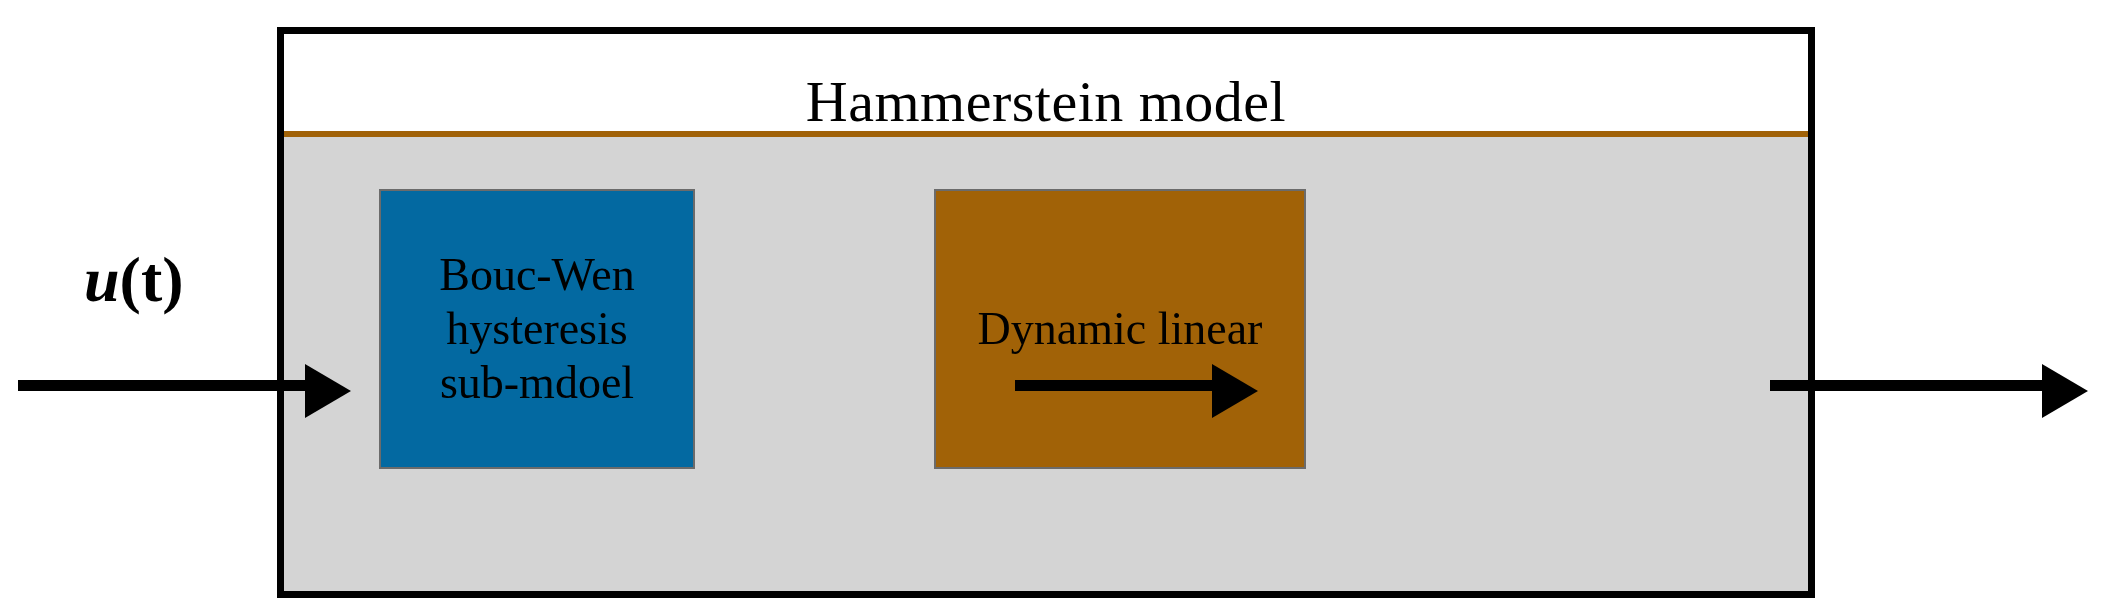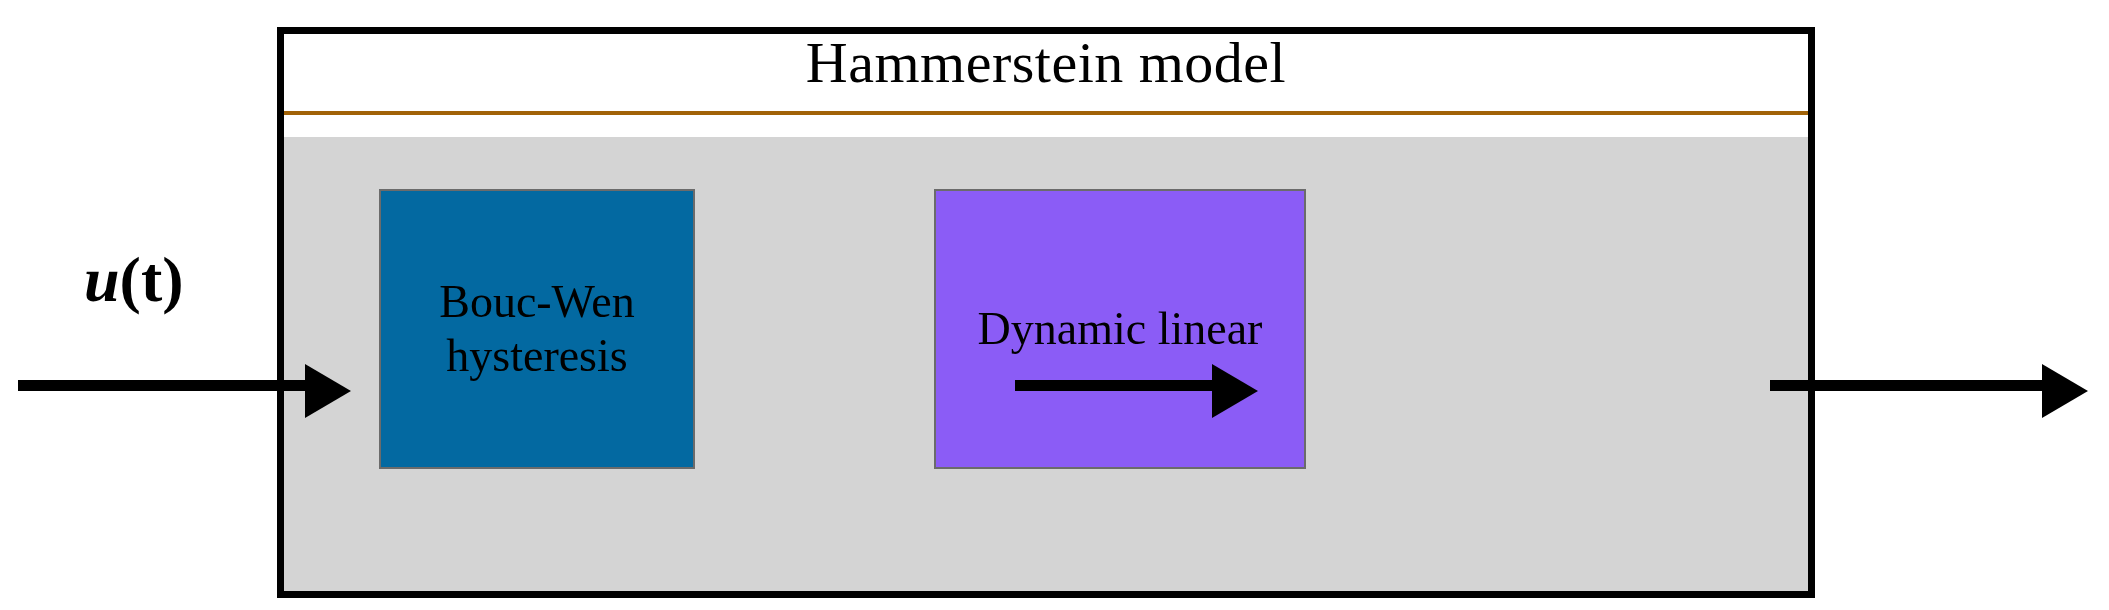--- a/index.html
+++ b/index.html
@@ -33,26 +33,26 @@
     border: 7px solid #000000;
     box-sizing: border-box;
     background: #ffffff;
   }
 
   .title-band {
     position: absolute;
     left: 0;
     top: 0;
     right: 0;
-    height: 81px;
+    height: 103px;
     display: flex;
-    align-items: flex-start;
+    align-items: flex-end;
     justify-content: center;
     background: #ffffff;
-    border-bottom: 4px solid #a16207;
+    border-bottom: 6px solid #a16207;
     box-sizing: border-box;
   }
   .title-band .title-text {
     font-size: 58px;
     line-height: 1;
     letter-spacing: 0.5px;
     white-space: nowrap;
   }
 
   .gray-area {
@@ -86,21 +86,21 @@
     width: 316px;
     height: 280px;
     background: #0369a1;
   }
 
   .box-dynamic-linear {
     left: 650px;
     top: 52px;
     width: 372px;
     height: 280px;
-    background: #8b5cf6;
+    background: #a16207;
   }
 
   
   .signal-line {
     position: absolute;
     height: 11px;
     background: #000000;
   }
   .arrow-head {
     position: absolute;
@@ -157,20 +157,21 @@
 
     <div class="title-band">
       <span class="title-text">Hammerstein model</span>
     </div>
 
     <div class="gray-area">
 
       <div class="submodel-box box-bouc-wen">
         <div class="box-text">
           <span>Bouc-Wen hysteresis</span><br>
+          <span>sub-mdoel</span>
         </div>
       </div>
 
       <div class="submodel-box box-dynamic-linear">
         <div class="box-text">
           <span>Dynamic linear</span><br>
         </div>
       </div>
 
     </div>

